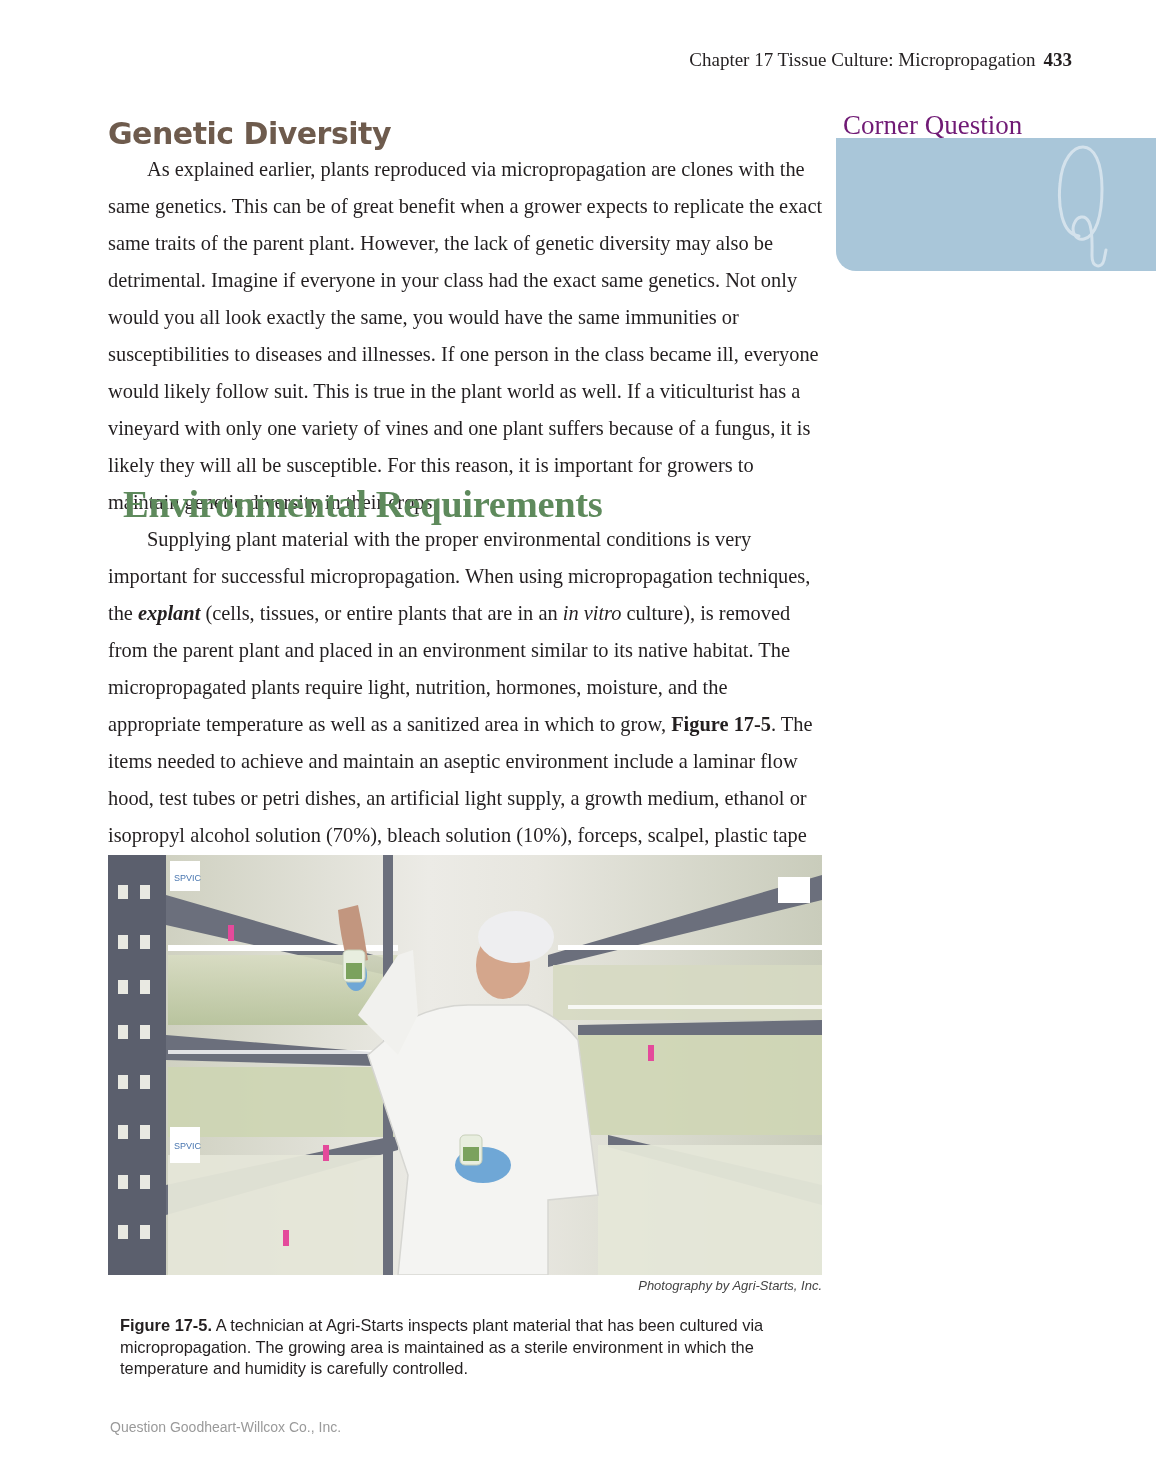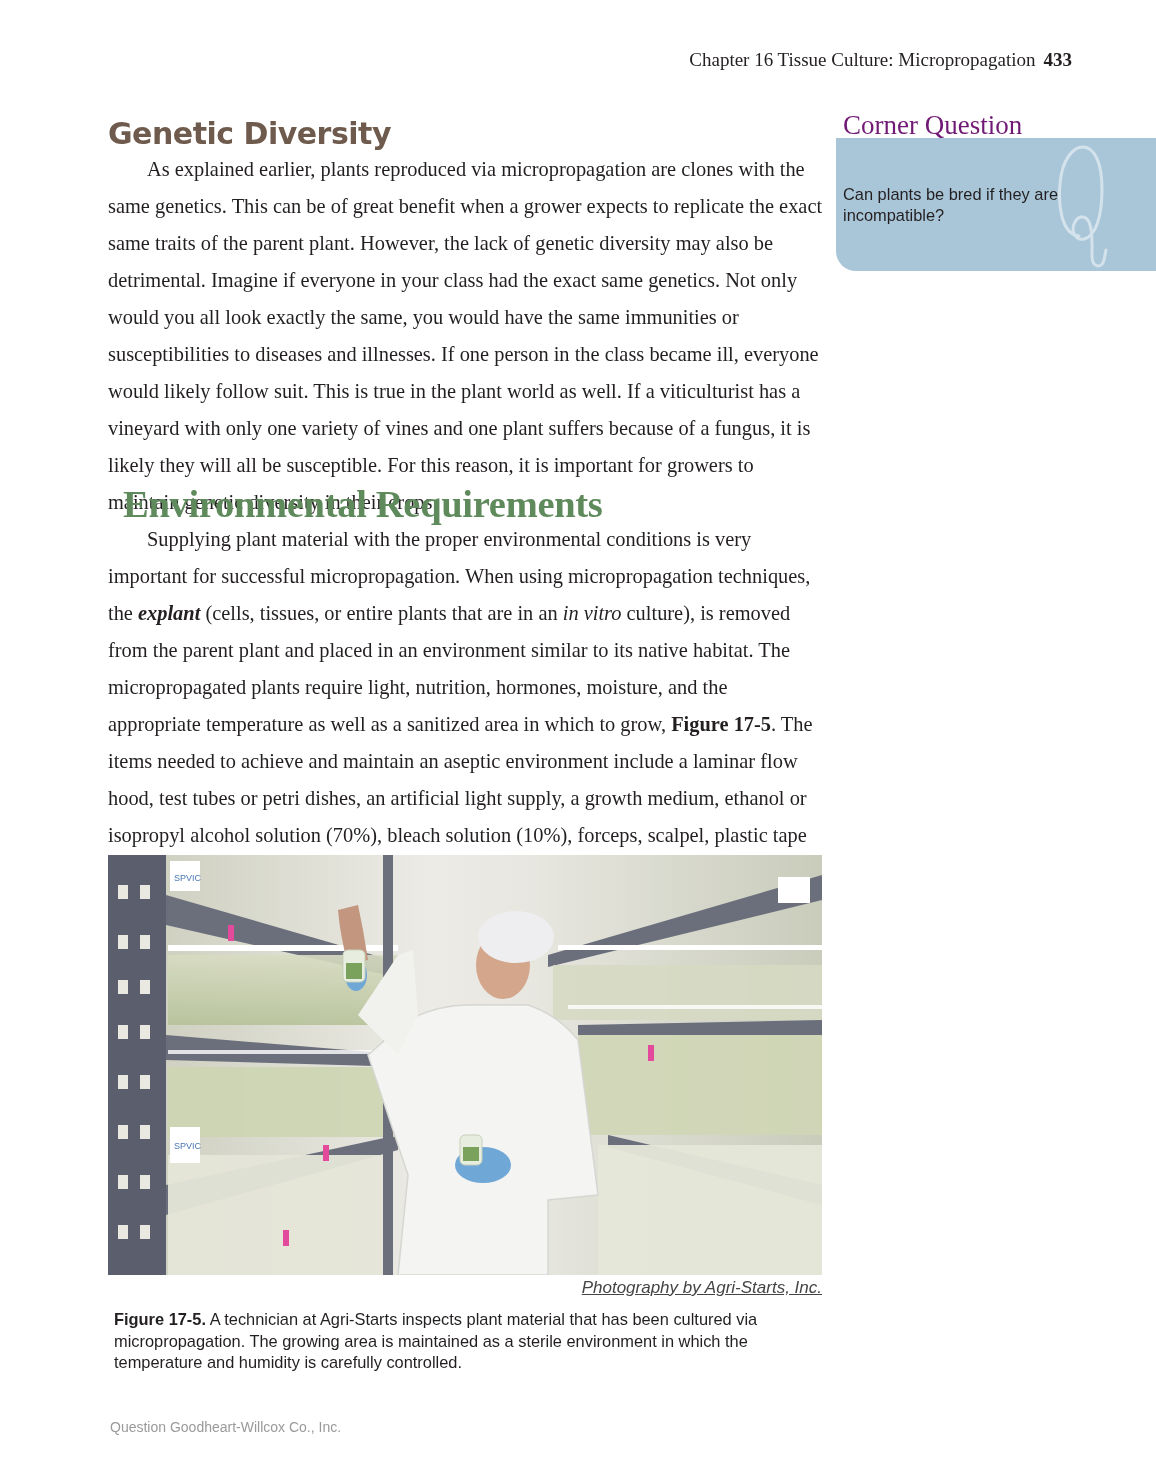--- a/index.html
+++ b/index.html
@@ -50,49 +50,48 @@
   }
   .corner-q-glyph { position: absolute; left: 220px; top: 6px; }
 
   .figure-photo {
     position: absolute; top: 855px; left: 108px; width: 714px; height: 420px; overflow: hidden;
     background: #d8d8d2;
   }
   .credit {
     position: absolute; top: 1278px; right: 334px;
     font-family: "Liberation Sans", "DejaVu Sans", sans-serif; font-style: italic;
-    font-size: 17px; color: #444; text-decoration: underline;
+    font-size: 13px; color: #444;
   }
   .caption {
     position: absolute; top: 1303px; left: 108px; width: 716px;
     font-family: "Liberation Sans", "DejaVu Sans", sans-serif; font-size: 16.4px;
-    line-height: 21.5px; color: #231f20; margin: 6px;
+    line-height: 21.5px; color: #231f20; margin: 12px;
   }
   .caption b { font-weight: bold; }
   .copyright {
     position: absolute; top: 1419px; left: 110px;
     font-family: "Liberation Sans", "DejaVu Sans", sans-serif; font-size: 14px; color: #9a9a9a;
   }
 </style>
 </head>
 <body>
 
 <div class="running-head">
-  <span>Chapter 16  Tissue Culture: Micropropagation</span><span class="page-num">433</span>
+  <span>Chapter 17  Tissue Culture: Micropropagation</span><span class="page-num">433</span>
 </div>
 
 <h2 class="h-genetic">Genetic Diversity</h2>
 <p class="main-col para p1">As explained earlier, plants reproduced via micropropagation are clones with the same genetics. This can be of great benefit when a grower expects to replicate the exact same traits of the parent plant. However, the lack of genetic diversity may also be detrimental. Imagine if everyone in your class had the exact same genetics. Not only would you all look exactly the same, you would have the same immunities or susceptibilities to diseases and illnesses. If one person in the class became ill, everyone would likely follow suit. This is true in the plant world as well. If a viticulturist has a vineyard with only one variety of vines and one plant suffers because of a fungus, it is likely they will all be susceptible. For this reason, it is important for growers to maintain genetic diversity in their crops.</p>
 
 <h2 class="h-env">Environmental Requirements</h2>
 <p class="main-col para p2"><span>Supplying plant material with the proper environmental conditions is very important for successful micropropagation. When using micropropagation techniques, the </span><b><i>explant</i></b><span> (cells, tissues, or entire plants that are in an </span><i>in vitro</i><span> culture), is removed from the parent plant and placed in an environment similar to its native habitat. The micropropagated plants require light, nutrition, hormones, moisture, and the appropriate temperature as well as a sanitized area in which to grow, </span><b>Figure 17-5</b><span>. The items needed to achieve and maintain an aseptic environment include a laminar flow hood, test tubes or petri dishes, an artificial light supply, a growth medium, ethanol or isopropyl alcohol solution (70%), bleach solution (10%), forceps, scalpel, plastic tape for sealing test tubes and petri dishes, and hand soap.</span></p>
 
 <div class="corner-title">Corner Question</div>
 <div class="corner-box">
-  <div class="corner-q-text">Can plants be bred if they are incompatible?</div>
   <svg class="corner-q-glyph" width="60" height="126" viewBox="0 0 60 126">
     <path d="M23 92 C5 90 2 60 4 40 C6 14 18 3 27 3 C38 3 46 18 46 45 C46 72 40 92 28 95 C20 97 15 88 18 80 C21 72 29 70 33 78 C37 86 36 100 36 112 C36 124 46 125 48 116 L50 106" fill="none" stroke="#d4e2ec" stroke-width="3" stroke-linecap="round"></path>
   </svg>
 </div>
 
 <div class="figure-photo">
   <svg width="714" height="420" viewBox="0 0 714 420">
     <defs>
       <linearGradient id="bg" x1="0" y1="0" x2="1" y2="0">
         <stop offset="0" stop-color="#c9cbb9"></stop>

